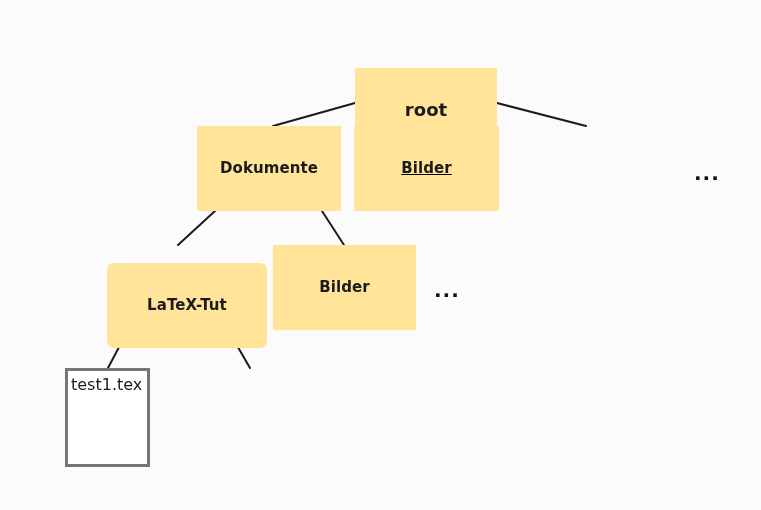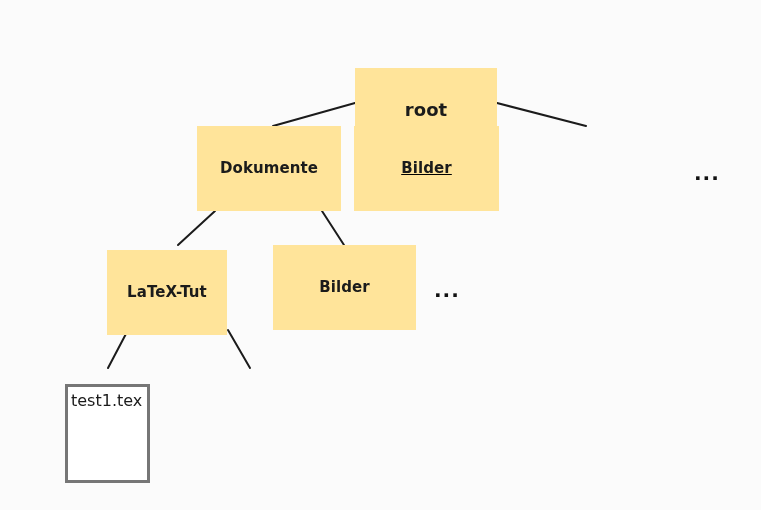--- a/index.html
+++ b/index.html
@@ -50,21 +50,20 @@
     white-space: nowrap;
   }
   .node.folder.root .node-label {
     font-size: 18px;
   }
   .node.file {
     background: #ffffff;
     border: 3px solid #767676;
     align-items: flex-start;
     justify-content: flex-start;
-    margin-top: 16px;
   }
   .node.file .node-label {
     font-weight: normal;
     font-size: 16px;
     color: #1b1b1b;
     line-height: 1;
     white-space: nowrap;
     padding: 6px 0 0 3px;
   }
   .ellipsis {
@@ -102,21 +101,21 @@
     <span class="node-label">Dokumente</span>
   </div>
 
   <div class="node folder" style="left:354px; top:126px; width:145px; height:85px;text-decoration:underline;">
     <span class="node-label">Bilder</span>
   </div>
 
 
   <div class="ellipsis" style="left:694px; top:163px;">...</div>
 
-  <div class="node folder" style="left:107px; top:250px; width:120px; height:85px;">
+  <div class="node folder" style="left:107px; top:263px; width:160px; height:85px;border-radius:7px;">
     <span class="node-label">LaTeX-Tut</span>
   </div>
 
   <div class="node folder" style="left:273px; top:245px; width:143px; height:85px;">
     <span class="node-label">Bilder</span>
   </div>
 
   <div class="ellipsis" style="left:434px; top:280px;">...</div>
 
   <div class="node file" style="left:65px; top:368px; width:85px; height:99px;">

